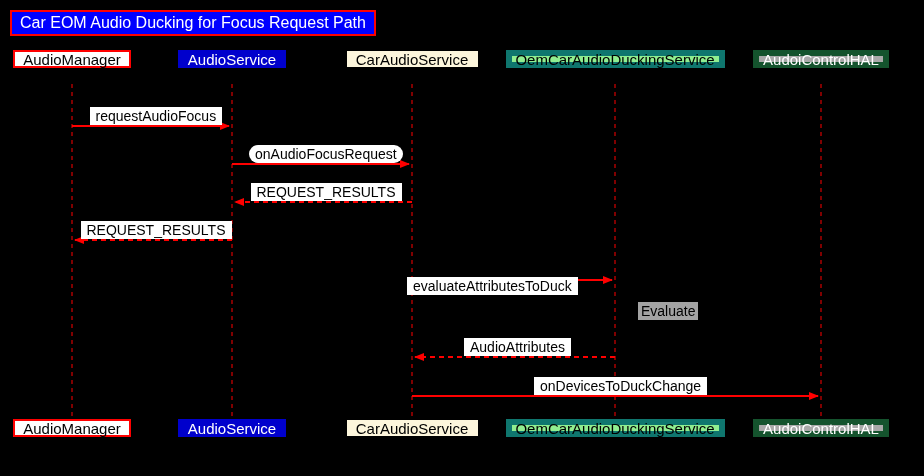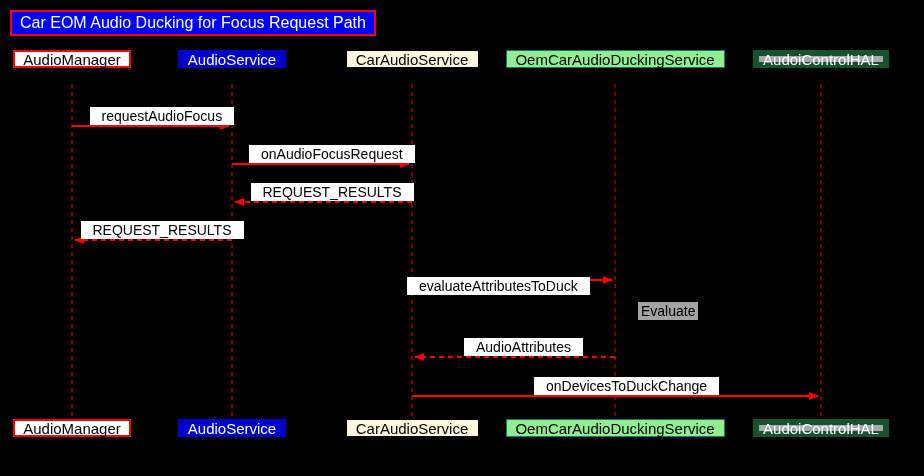--- a/index.html
+++ b/index.html
@@ -43,30 +43,30 @@
     justify-content: flex-start;
   }
   
   .p-box {
     height: 18px;
     border: 1px solid #000000;
   }
   .p-am  { background: #ffffff; color: #000000; border: 2px solid #ff0000; }
   .p-as  { background: #0000cc; color: #ffffff; border: 1px solid #0000cc; }
   .p-cas { background: #fdf6dc; color: #000000; border: 1px solid #000000; }
-  .p-oem { background: #90ee90; color: #000000; border: 1px solid #0f766e; text-align: right; }
+  .p-oem { background: #90ee90; color: #000000; border: 6px solid #0f766e; text-align: right; }
   .p-hal { background: #a9a9a9; color: #ffffff; border: 6px solid #14532d; }
 
   .msg-label {
     position: absolute;
     background: #ffffff;
     color: #000000;
     font-size: 14px;
     line-height: 16px;
-    padding: 1px 12px;
+    padding: 1px 6px;
     white-space: nowrap;
     box-sizing: border-box;
   }
   .note-label {
     position: absolute;
     background: #a3a3a3;
     color: #000000;
     font-size: 14px;
     line-height: 16px;
     padding: 1px 3px;
@@ -110,21 +110,21 @@
   <div class="box p-box p-oem" id="top-3" style="top: 50px; width: 219px; left: 505.5px;">OemCarAudioDuckingService</div>
   <div class="box p-box p-hal" id="top-4" style="top: 50px; width: 136px; left: 753px;">AudoiControlHAL</div>
 
   <div class="box p-box p-am" id="bot-0" style="top: 419px; width: 118px; left: 13px;">AudioManager</div>
   <div class="box p-box p-as" id="bot-1" style="top: 419px; width: 108px; left: 178px;">AudioService</div>
   <div class="box p-box p-cas" id="bot-2" style="top: 419px; width: 133px; left: 345.5px;">CarAudioService</div>
   <div class="box p-box p-oem" id="bot-3" style="top: 419px; width: 219px; left: 505.5px;">OemCarAudioDuckingService</div>
   <div class="box p-box p-hal" id="bot-4" style="top: 419px; width: 136px; left: 753px;">AudoiControlHAL</div>
 
   <div class="msg-label" id="msg-0" style="left: 89.5px; top: 107px;">requestAudioFocus</div>
-  <div class="msg-label" id="msg-1" style="left: 249px; top: 145px;">onAudioFocusRequest</div>
+  <div class="msg-label" id="msg-1" style="left: 249px; top: 145px; border-radius: 9px;">onAudioFocusRequest</div>
   <div class="msg-label" id="msg-2" style="left: 250.5px; top: 183px;">REQUEST_RESULTS</div>
   <div class="msg-label" id="msg-3" style="left: 80.5px; top: 221px;">REQUEST_RESULTS</div>
   <div class="msg-label" id="msg-4" style="left: 407px; top: 261px; margin-top: 16px;">evaluateAttributesToDuck</div>
   <div class="msg-label" id="msg-6" style="left: 534px; top: 377px;">onDevicesToDuckChange</div>
   <div class="msg-label" id="msg-5" style="left: 464px; top: 338px;">AudioAttributes</div>
 
   <div class="note-label" id="note-0" style="left: 638px; top: 302px;">Evaluate</div>
 
 </div>
 

